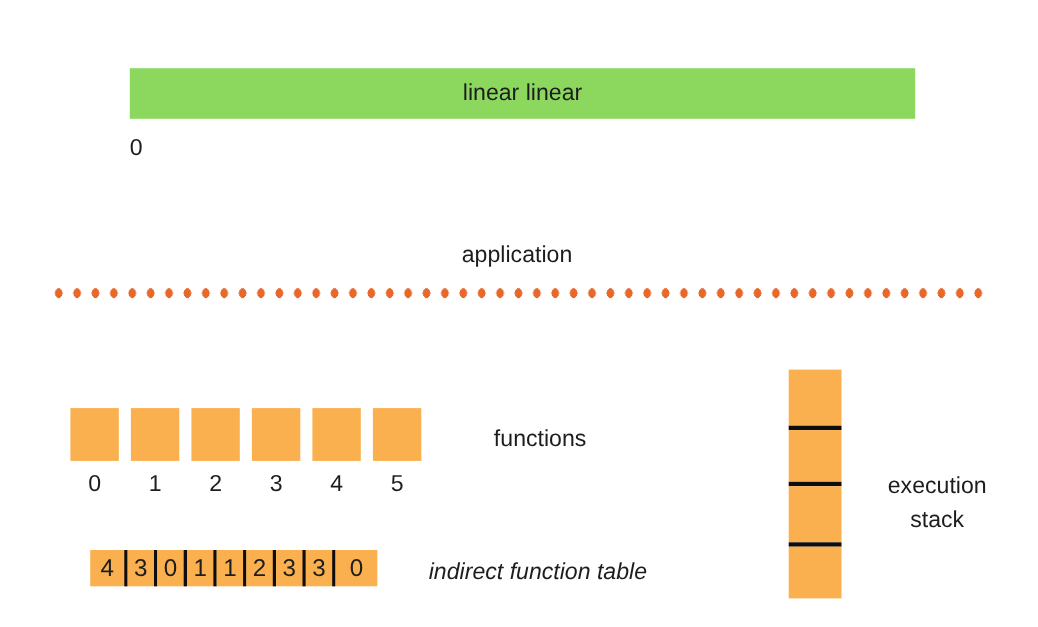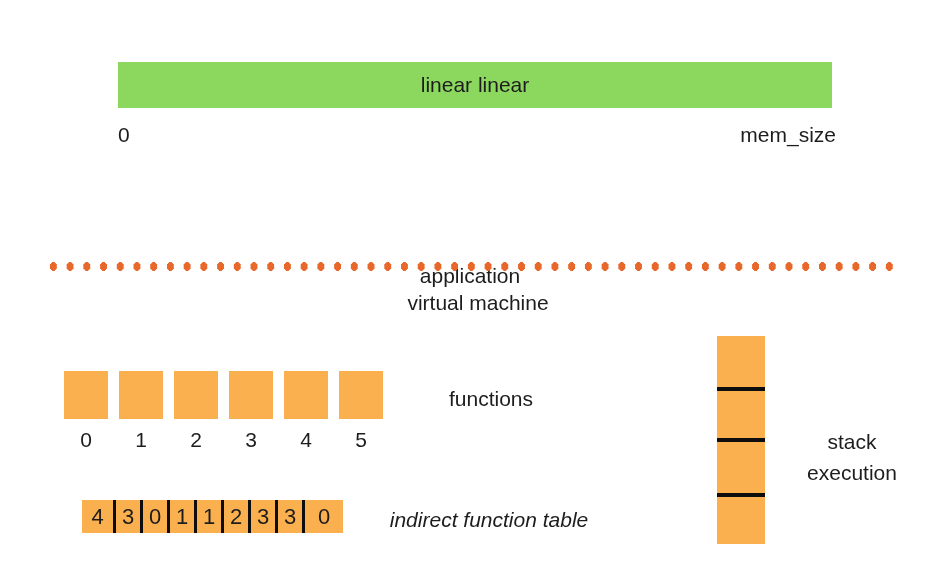--- a/index.html
+++ b/index.html
@@ -37,21 +37,20 @@
     font-size: 21px;
   }
 
   
   .app-label {
     position: absolute;
     left: 470px; top: 220px;
     transform: translateX(-50%);
     font-size: 21px;
     white-space: nowrap;
-    margin-top: 44px;
   }
   .vm-label {
     position: absolute;
     left: 478px; top: 291px;
     transform: translateX(-50%);
     font-size: 21px;
     white-space: nowrap;
   }
 
   
@@ -149,28 +148,26 @@
 <body>
 
 <div class="canvas">
 
   <div class="membar">
     <span>linear linear</span>
   </div>
 
   <div class="memlabels">
     <span>0</span>
-    <span>mem_size</span>
   </div>
 
   <div class="app-label">application</div>
 
   <div class="dotted"></div>
 
-  <div class="vm-label">virtual machine</div>
 
   <div class="func-row" id="func-squares">
       <div class="func-square"></div>
       <div class="func-square"></div>
       <div class="func-square"></div>
       <div class="func-square"></div>
       <div class="func-square"></div>
       <div class="func-square"></div>
     </div>
   <div class="func-idx" id="func-indices">
@@ -202,17 +199,17 @@
       <div class="stack-cell h51"></div>
       <div class="stack-sep"></div>
       <div class="stack-cell h47"></div>
       <div class="stack-sep"></div>
       <div class="stack-cell h51"></div>
       <div class="stack-sep"></div>
       <div class="stack-cell h47"></div>
     </div>
 
   <div class="stack-label">
+    <div>execution</div>
     <div>stack</div>
-    <div>execution</div>
   </div>
 
 </div>
 
 </body></html>

